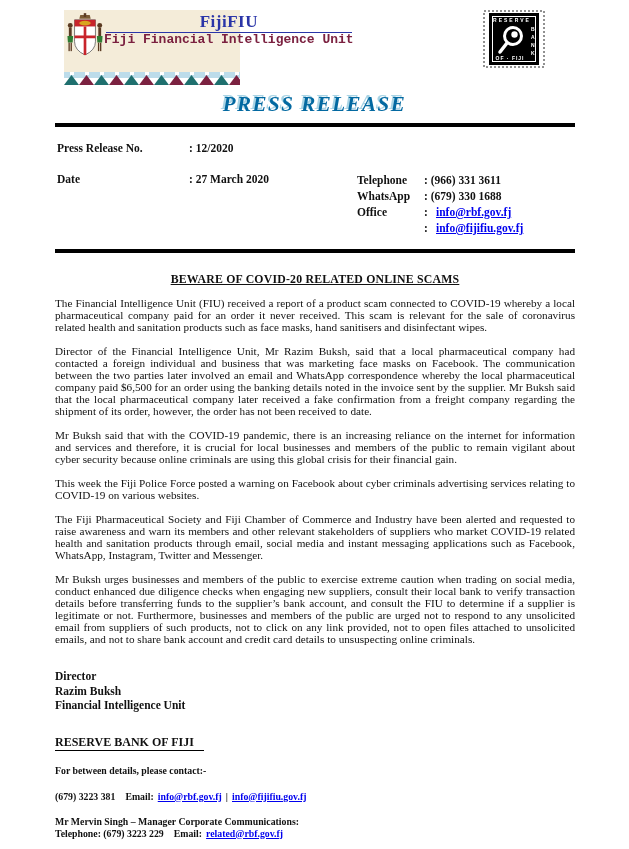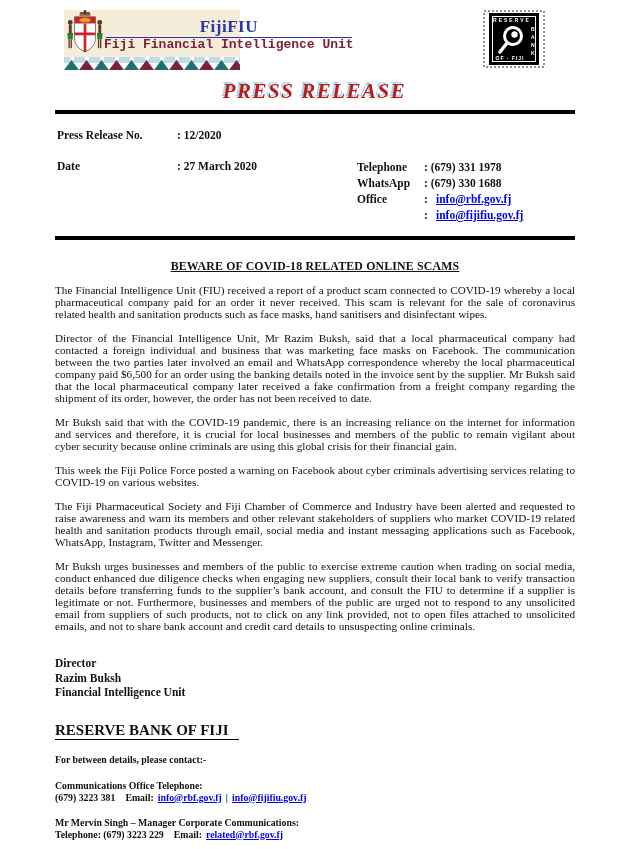--- a/index.html
+++ b/index.html
@@ -14,56 +14,56 @@
     overflow: hidden;
   }
   
   .header-row {
     display: flex; justify-content: space-between; align-items: flex-start;
     padding: 10px 84px 0 64px;
   }
   .brand-block { width: 176px; }
   .brand-box {
     background: #f4ecd9;
-    display: flex; align-items: center;
+    display: flex; 
     padding: 3px 4px 3px 2px;
-    height: 47px;
+    height: 62px;
   }
   .brand-texts { flex: 1; text-align: center; }
   .org-name {
     color: #2a35a8; font-weight: bold; font-size: 17px; line-height: 18px;
     letter-spacing: 0.5px;
   }
   .org-rule { border-bottom: 1.6px solid #2a35a8; margin: 1px 2px 2px 2px; }
   .org-subtitle {
     color: #7b2140; font-weight: bold; font-size: 13px; line-height: 9px;
     font-family: Liberation Mono, monospace;
     white-space: nowrap;
   }
   .tribal-border { display: block; }
   
   .pr-title {
     text-align: center;
     font-size: 21px; font-weight: bold; font-style: italic;
     letter-spacing: 1.5px;
     margin-top: 7px;
-    color: #b91c1c;
+    color: #0369a1;
     text-shadow: -2px -2px 0 #a9d4e5;
   }
   .rule { border: 0; border-top: 4px solid #000; margin: 0 54px 0 55px; }
   .rule-1 { margin-top: 6px; }
   .rule-2 { }
   
   .meta {
     display: flex;
     padding: 14px 54px 12px 57px;
     font-size: 11.5px; font-weight: bold; line-height: 15px;
   }
   .meta-left { width: 300px; }
-  .meta-left .meta-row { display: flex; margin-bottom: 16px; }
+  .meta-left .meta-row { display: flex; margin-bottom: 16px; gap: 12px; }
   .meta-left .meta-label { width: 120px; }
   .meta-right { flex: 1; margin-top: 32px; }
   .meta-right .meta-row { display: flex; margin-bottom: 1px; }
   .meta-right .meta-label { width: 67px; }
   .meta-colon { width: 12px; }
   a.doc-link { color: #0000ee; font-weight: bold; text-decoration: underline; }
   
   .doc-heading {
     text-align: center;
     font-size: 11.8px; font-weight: bold;
@@ -74,21 +74,21 @@
   .doc-body { margin: 0 54px 0 55px; }
   .doc-body p {
     font-size: 11.2px; line-height: 12px;
     text-align: justify;
     margin-bottom: 12px;
   }
   
   .signature { margin: 24px 54px 0 55px; font-size: 11.5px; font-weight: bold; line-height: 14.5px; }
   .org-sign {
     margin: 22px 54px 0 55px;
-    font-size: 15px; font-weight: bold;
+    font-size: 12px; font-weight: bold;
     display: inline-block;
   }
   .org-sign .u { display: inline-block; border-bottom: 1.6px solid #000; padding-right: 10px; }
   
   .footer { margin: 14px 54px 0 55px; font-size: 9.8px; font-weight: bold; line-height: 12px; }
   .footer .f-intro { margin-bottom: 14px; }
   .footer .f-block { margin-bottom: 13px; }
   .footer a.doc-link { font-size: 9.8px; }
   .sp { display: inline-block; width: 10px; }
   .sp-sm { display: inline-block; width: 4px; }
@@ -174,42 +174,42 @@
         <span>: 12/2020</span>
       </div>
       <div class="meta-row">
         <span class="meta-label">Date</span>
         <span>: 27 March 2020</span>
       </div>
     </div>
     <div class="meta-right">
       <div class="meta-row">
         <span class="meta-label">Telephone</span>
-        <span>: (679) 331 1978</span>
+        <span>: (966) 331 3611</span>
       </div>
       <div class="meta-row">
         <span class="meta-label">WhatsApp</span>
         <span>: (679) 330 1688</span>
       </div>
       <div class="meta-row">
         <span class="meta-label">Office</span>
         <span class="meta-colon">:</span>
         <a href="#" class="doc-link">info@rbf.gov.fj</a>
       </div>
       <div class="meta-row">
         <span class="meta-label"></span>
         <span class="meta-colon">:</span>
         <a href="#" class="doc-link">info@fijifiu.gov.fj</a>
       </div>
     </div>
   </div>
   <hr class="rule rule-2">
 
   
-  <div class="doc-heading">BEWARE OF COVID-18 RELATED ONLINE SCAMS</div>
+  <div class="doc-heading">BEWARE OF COVID-20 RELATED ONLINE SCAMS</div>
   <div class="doc-body">
     <p>The Financial Intelligence Unit (FIU) received a report of a product scam connected to COVID-19 whereby a local pharmaceutical company paid for an order it never received.  This scam is relevant for the sale of coronavirus related health and sanitation products such as face masks, hand sanitisers and disinfectant wipes.</p>
     <p>Director of the Financial Intelligence Unit, Mr Razim Buksh, said that a local pharmaceutical company had contacted a foreign individual and business that was marketing face masks on Facebook. The communication between the two parties later involved an email and WhatsApp correspondence whereby the local pharmaceutical company paid $6,500 for an order using the banking details noted in the invoice sent by the supplier. Mr Buksh said that the local pharmaceutical company later received a fake confirmation from a freight company regarding the shipment of its order, however, the order has not been received to date.</p>
     <p>Mr Buksh said that with the COVID-19 pandemic, there is an increasing reliance on the internet for information and services and therefore, it is crucial for local businesses and members of the public to remain vigilant about cyber security because online criminals are using this global crisis for their financial gain.</p>
     <p>This week the Fiji Police Force posted a warning on Facebook about cyber criminals advertising services relating to COVID-19 on various websites.</p>
     <p>The Fiji Pharmaceutical Society and Fiji Chamber of Commerce and Industry have been alerted and requested to raise awareness and warn its members and other relevant stakeholders of suppliers who market COVID-19 related health and sanitation products through email, social media and instant messaging applications such as Facebook, WhatsApp, Instagram, Twitter and Messenger.</p>
     <p>Mr Buksh urges businesses and members of the public to exercise extreme caution when trading on social media, conduct enhanced due diligence checks when engaging new suppliers, consult their local bank to verify transaction details before transferring funds to the supplier’s bank account, and consult the FIU to determine if a supplier is legitimate or not.  Furthermore, businesses and members of the public are urged not to respond to any unsolicited email from suppliers of such products, not to click on any link provided, not to open files attached to unsolicited emails, and not to share bank account and credit card details to unsuspecting online criminals.</p>
   </div>
 
   
@@ -220,21 +220,20 @@
   </div>
   <div class="org-sign">
     <span class="u">RESERVE BANK OF FIJI</span>
   </div>
 
   
   <div class="footer">
     <div class="f-intro">For between details, please contact:-</div>
 
     <div class="f-block">
-      <div>Communications Office Telephone:</div>
       <div>
         <span>(679) 3223 381</span><span class="sp"></span><span>Email:</span><span class="sp-sm"></span><a href="#" class="doc-link">info@rbf.gov.fj</a><span class="sp-sm"></span><span>|</span><span class="sp-sm"></span><a href="#" class="doc-link">info@fijifiu.gov.fj</a>
       </div>
     </div>
 
     <div class="f-block">
       <div>Mr Mervin Singh – Manager Corporate Communications:</div>
       <div>
         <span>Telephone:  (679) 3223 229</span><span class="sp"></span><span>Email:</span><span class="sp-sm"></span><a href="#" class="doc-link">related@rbf.gov.fj</a>
       </div>

